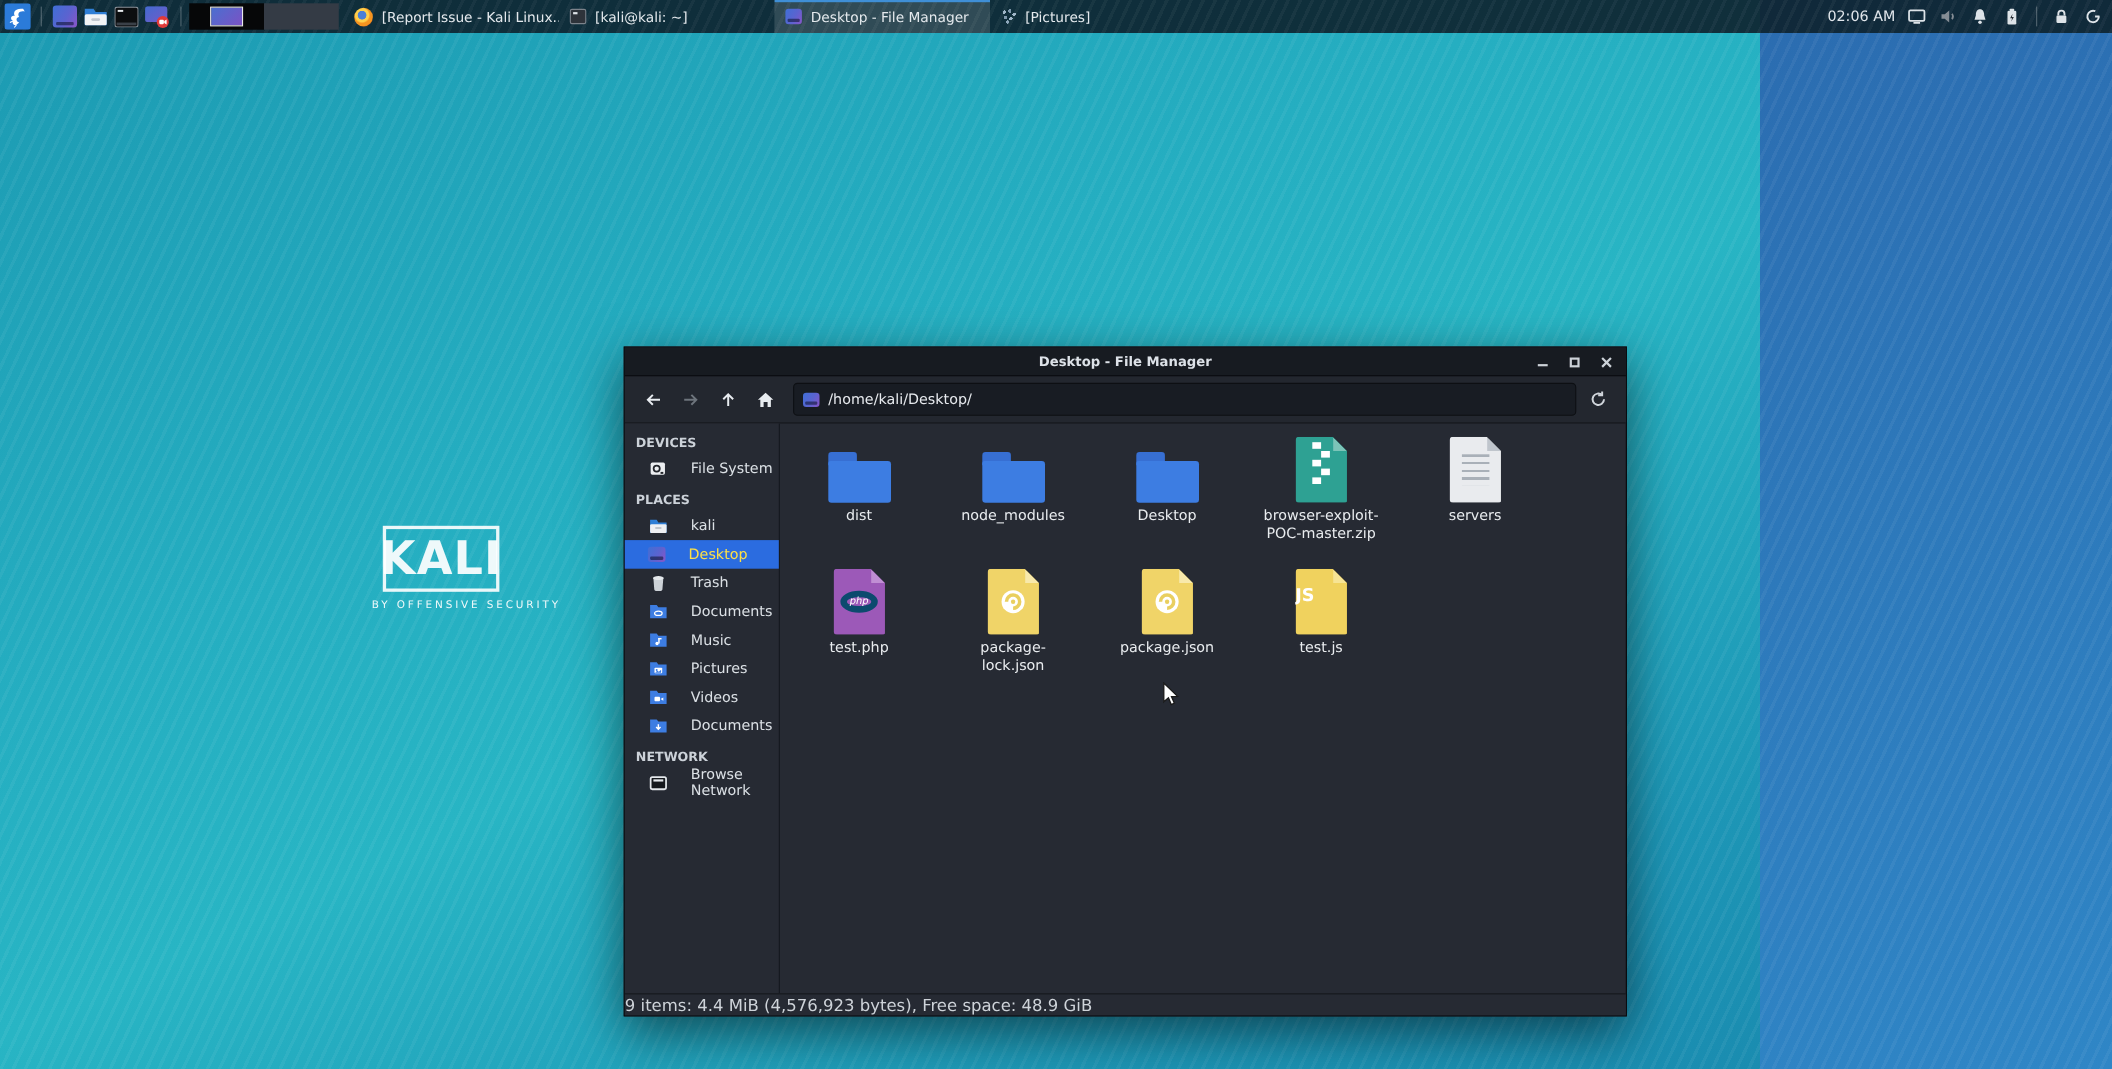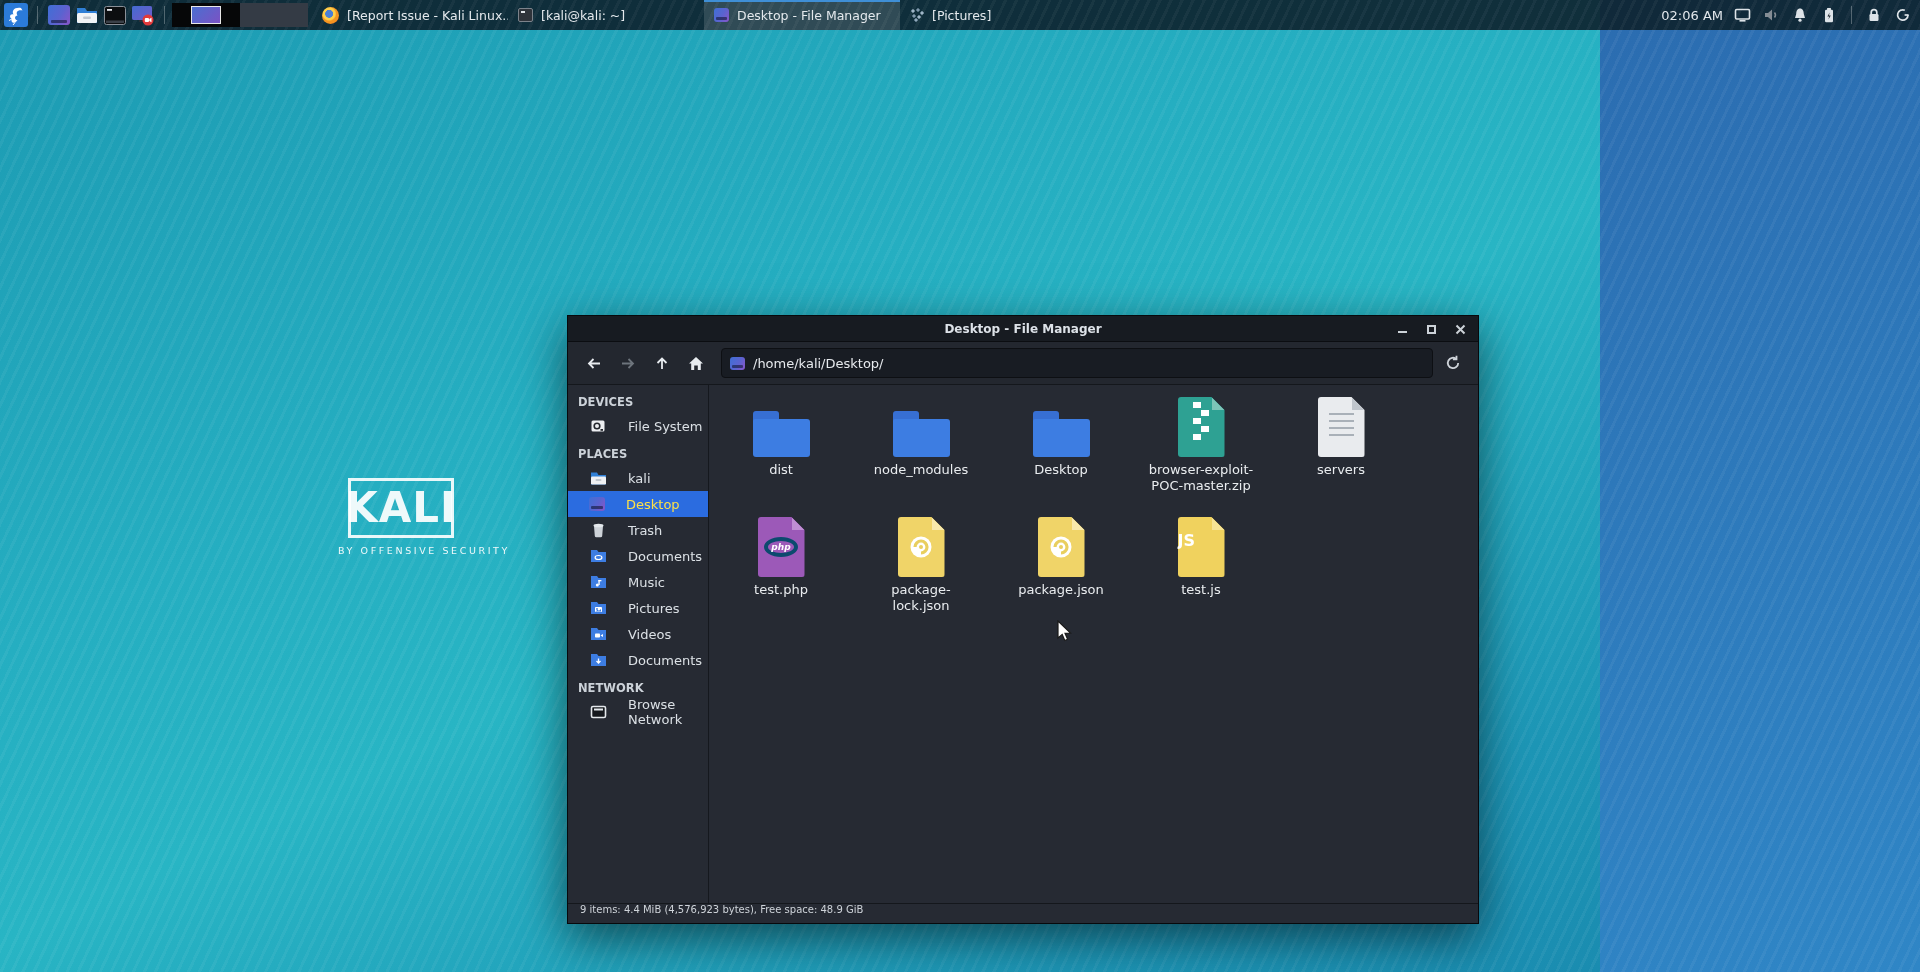--- a/index.html
+++ b/index.html
@@ -76,21 +76,21 @@
   .sideheader { padding:5px 10px 4px 10px; font-size:11.5px; font-weight:bold; color:#ccd2d9; }
   .sideitem { height:26px; display:flex; align-items:center; gap:21px; padding-left:21px; font-size:13px; color:#dbe0e5; }
   .sideitem.selected { background:#2b6ce0; color:#fde047; }
   .sicon { width:18px; height:18px; display:flex; align-items:center; justify-content:center; flex:0 0 auto; }
 
   .filepane { flex:1; display:flex; flex-wrap:wrap; align-content:flex-start; padding:2px 0 0 2px; position:relative; }
   .file { width:140px; height:120px; display:flex; flex-direction:column; align-items:center; padding-top:8px; }
   .iconwrap { height:62px; display:flex; align-items:flex-end; justify-content:center; }
   .flabel { margin-top:5px; font-size:13px; color:#e9ecef; text-align:center; line-height:1.25; max-width:112px; word-wrap:break-word; }
 
-  .statusbar { height:20px; border-top:1px solid #14171c; background:#262a33; display:flex; align-items:flex-start; padding-left:12px; font-size:10px; color:#ced3d9; flex:0 0 auto; }
+  .statusbar { height:20px; border-top:1px solid #14171c; background:#262a33; display:flex; align-items:center; padding-left:0; font-size:15px; color:#ced3d9; flex:0 0 auto; }
 
   
   .folder { width:57px; height:46px; position:relative; }
   .folder::before { content:""; position:absolute; left:0; top:0; width:26px; height:12px; background:#376fd3; border-radius:3px 3px 0 0; }
   .folder::after { content:""; position:absolute; left:0; bottom:0; width:57px; height:38px; background:#3d7de2; border-radius:2px 3px 3px 3px; }
 
   .doc { width:47px; height:60px; border-radius:3px; position:relative;
     clip-path:polygon(0 0, calc(100% - 13px) 0, 100% 13px, 100% 100%, 0 100%); }
   .doc .fold { position:absolute; right:0; top:0; width:13px; height:13px; clip-path:polygon(0 0, 0 100%, 100% 100%); }
   .doc-zip  { background:#2ea193; } .doc-zip .fold { background:#7cc4b8; }
@@ -100,21 +100,21 @@
   .doc-js   { background:#f0d25e; } .doc-js .fold { background:#f7e494; }
 
   .ziprow { position:absolute; left:0; right:0; top:5px; display:flex; flex-direction:column; align-items:center; }
   .ziprow span { width:8px; height:6px; background:#fff; margin-bottom:2px; }
   .ziprow span:nth-child(odd) { transform:translateX(-4px); }
   .ziprow span:nth-child(even) { transform:translateX(4px); }
 
   .textlines { position:absolute; left:11px; right:11px; top:16px; height:28px;
     background:repeating-linear-gradient(#a9b0b8 0 2px, transparent 2px 7px); }
 
-  .phpoval { position:absolute; left:50%; top:50%; transform:translate(-50%,-50%); width:34px; height:20px; border:4px solid #0c4a6e; border-radius:50%; display:flex; align-items:center; justify-content:center; font-size:9px; font-weight:bold; font-style:italic; color:#fff; }
+  .phpoval { position:absolute; left:50%; top:50%; transform:translate(-50%,-50%); width:34px; height:20px; border:6px solid #0c4a6e; border-radius:50%; display:flex; align-items:center; justify-content:center; font-size:9px; font-weight:normal; font-style:italic; color:#fff; }
 
   .jstext { position:absolute; left:0; right:0; top:14px; text-align:left; font-size:16px; font-weight:bold; color:#fff; letter-spacing:0px; }
 
   
   .cursor { position:absolute; left:1055px; top:620px; z-index:99; }
 </style>
 </head>
 <body>
 
 <div class="wallpaper">

